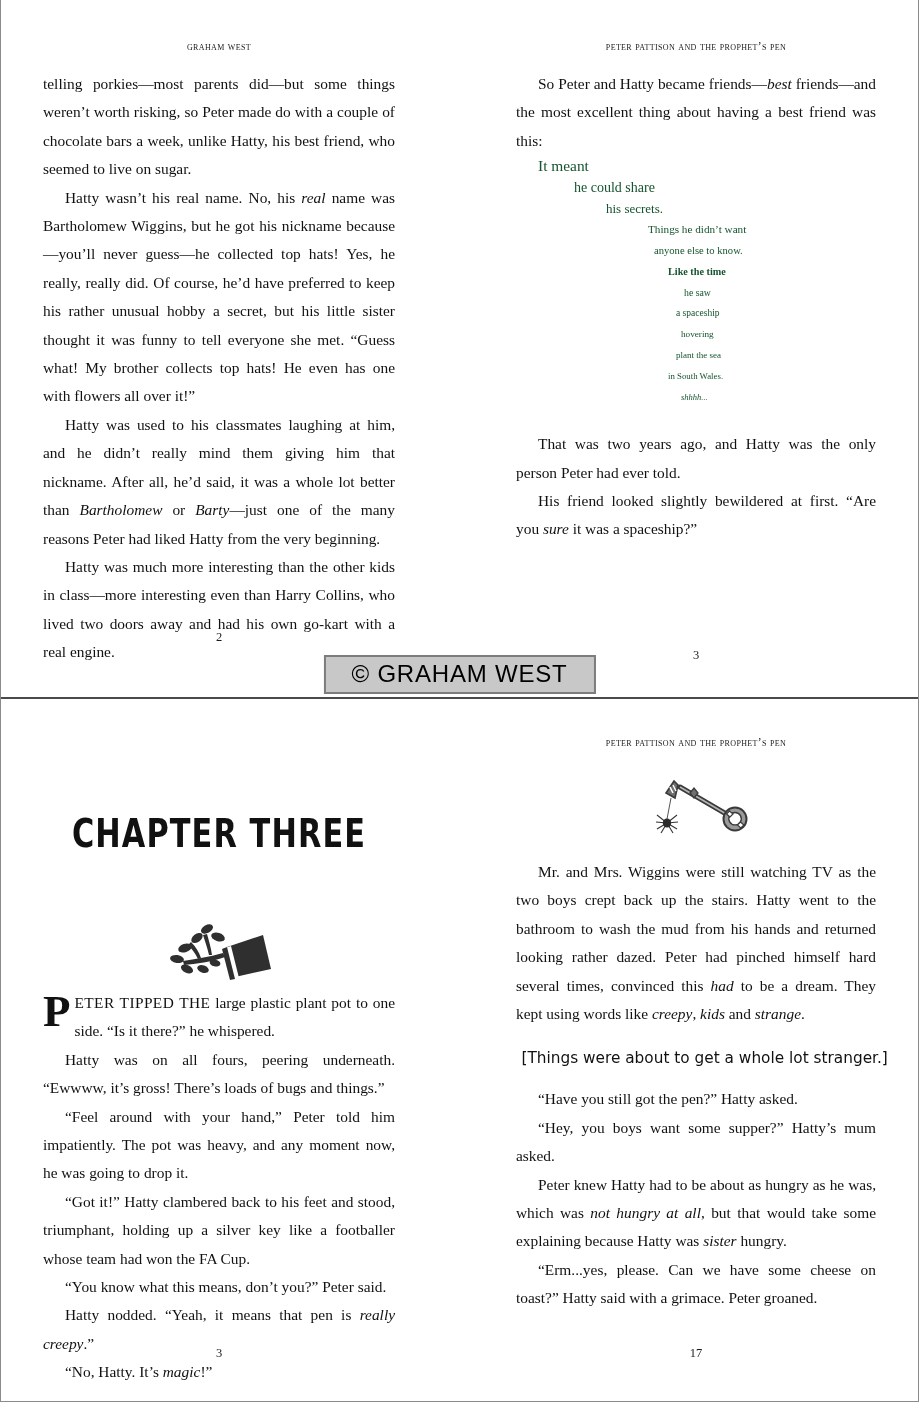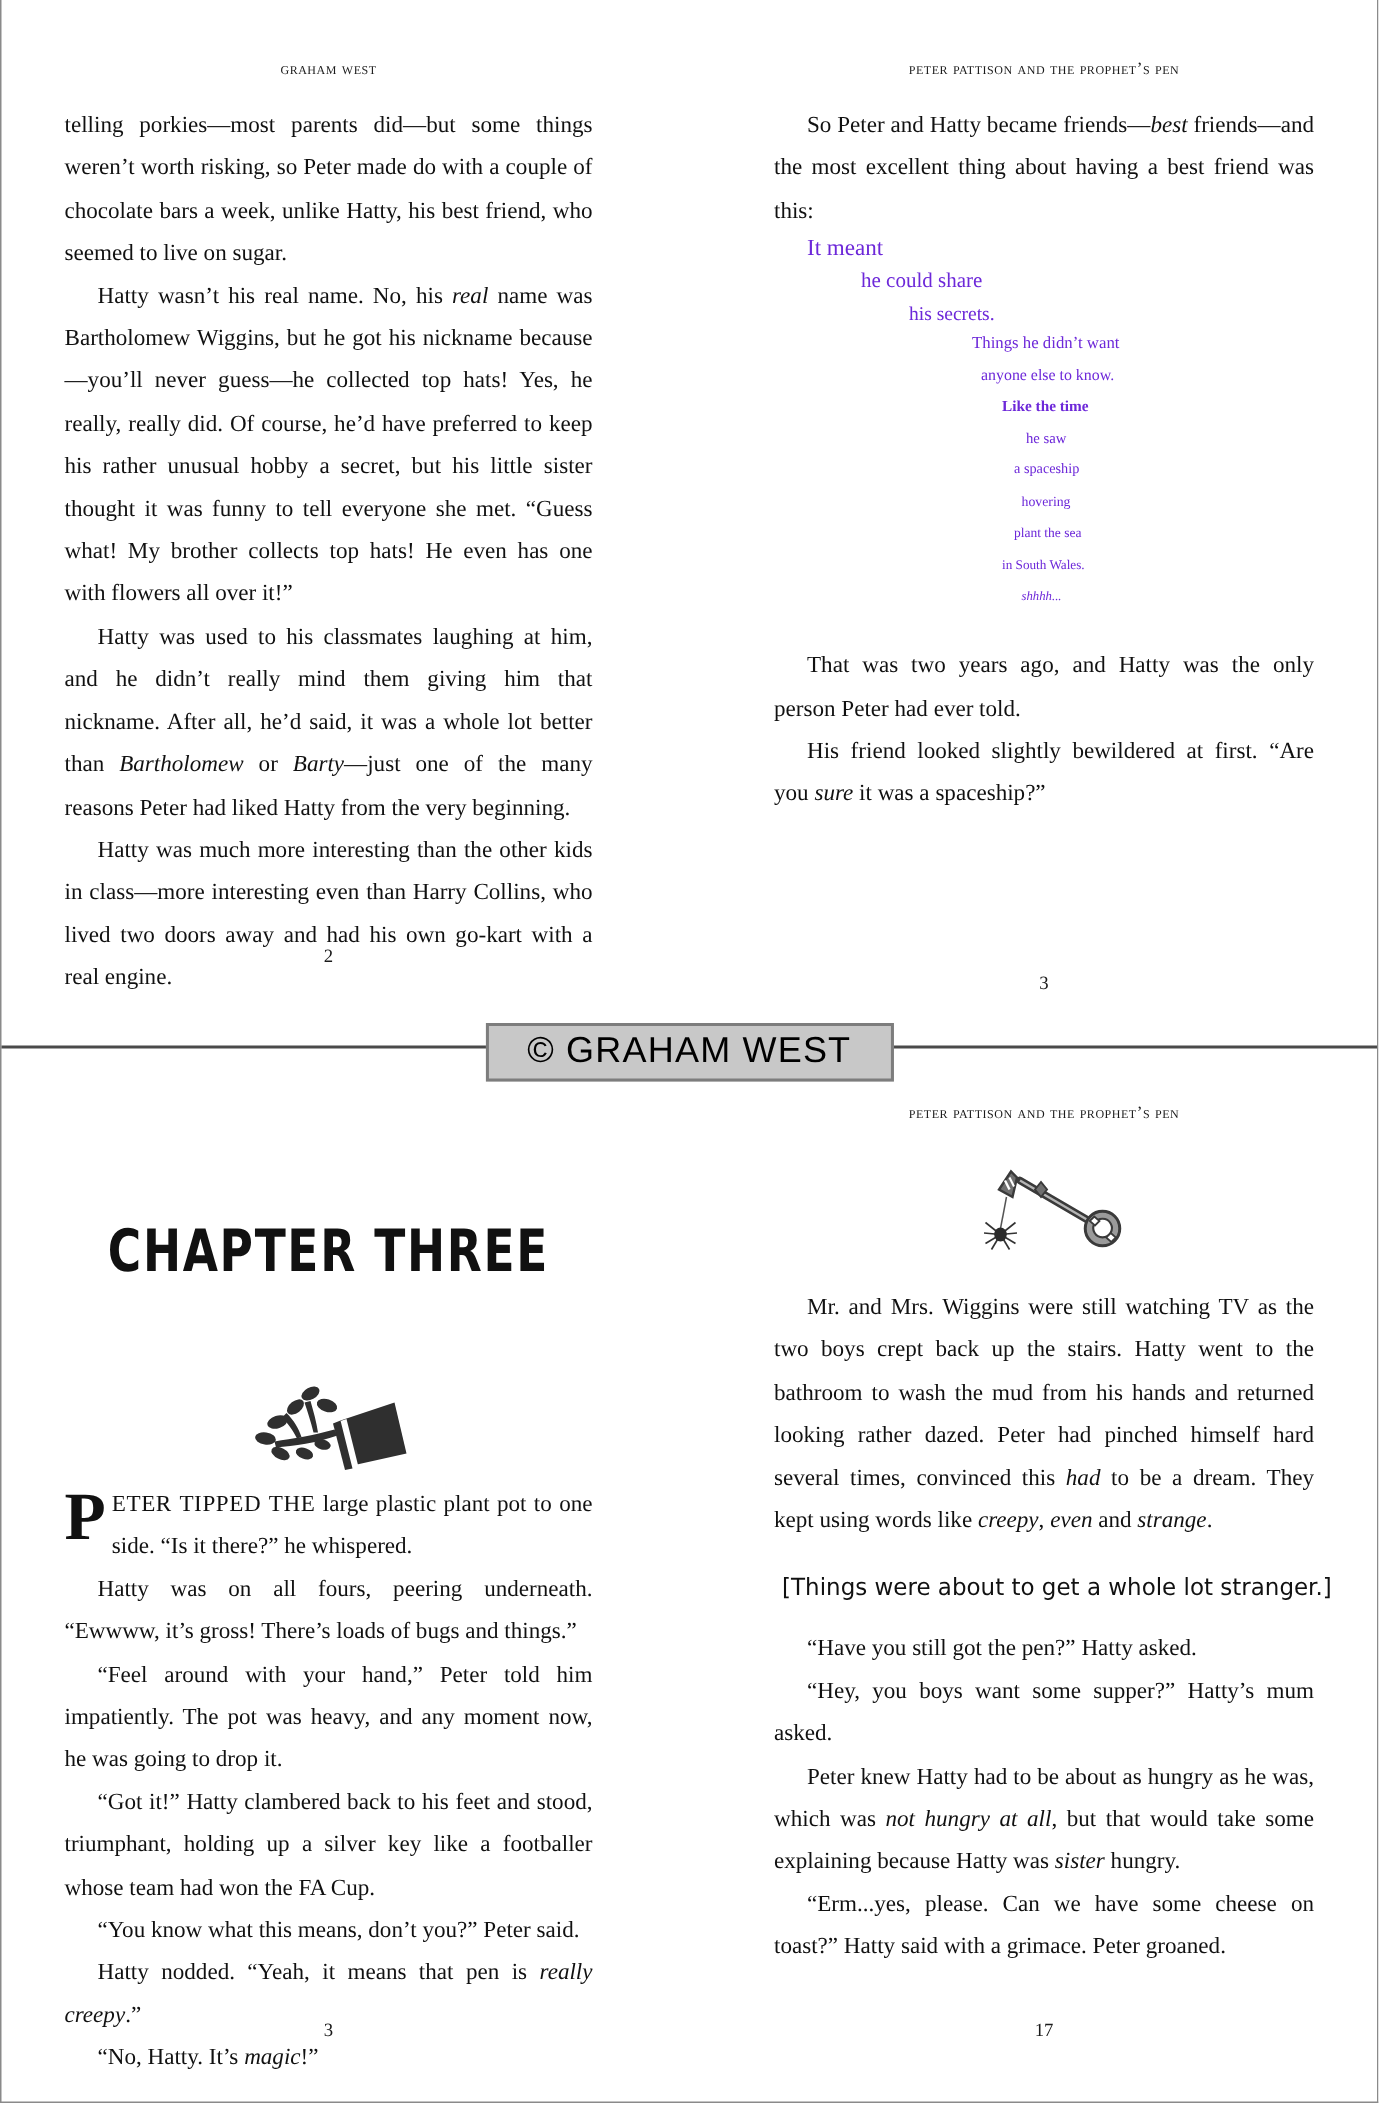--- a/index.html
+++ b/index.html
@@ -80,36 +80,36 @@
     text-align: center;
     font-size: 12.5px;
     color: #1a1a1a;
   }
 
   
   .cascade { margin: 0; padding: 0; }
   .cascade div {
     margin: 0;
     white-space: nowrap;
-    color: #6d28d9;
+    color: #14532d;
   }
 
   
   .divider {
     position: absolute;
     left: 0;
     right: 0;
     top: 697px;
     height: 2px;
     background: #4a4a4a;
     z-index: 2;
   }
   .watermark {
     position: absolute;
-    top: 682px;
+    top: 655px;
     left: 50%;
     transform: translateX(-50%);
     background: #c8c8c8;
     border: 2px solid #7d7d7d;
     padding: 5px 26px 6px 26px;
     z-index: 3;
     box-sizing: border-box;
   }
   .watermark span {
     font-family: "Liberation Sans", "DejaVu Sans", sans-serif;
@@ -303,21 +303,21 @@
             <line x1="25" y1="56" x2="35" y2="48"></line>
               <line x1="25" y1="56" x2="36" y2="55"></line>
             <line x1="25" y1="56" x2="35" y2="62"></line>
               <line x1="25" y1="56" x2="31" y2="66"></line>
           </g>
           <ellipse cx="25" cy="56" rx="4.2" ry="4.6" fill="#2b2b2b"></ellipse>
         </svg>
       </div>
 
       <div class="body-text" id="p17before" style="margin-top:16px;">
-          <p class="indent">Mr. and Mrs. Wiggins were still watching TV as the two boys crept back up the stairs. Hatty went to the bathroom to wash the mud from his hands and returned looking rather dazed. Peter had pinched himself hard several times, convinced this <em>had</em> to be a dream. They kept using words like <em>creepy</em>, <em>even</em> and <em>strange</em>.</p>
+          <p class="indent">Mr. and Mrs. Wiggins were still watching TV as the two boys crept back up the stairs. Hatty went to the bathroom to wash the mud from his hands and returned looking rather dazed. Peter had pinched himself hard several times, convinced this <em>had</em> to be a dream. They kept using words like <em>creepy</em>, <em>kids</em> and <em>strange</em>.</p>
         </div>
 
       <div class="aside-hand">[Things were about to get a whole lot stranger.]</div>
 
       <div class="body-text" id="p17after">
           <p class="indent">“Have you still got the pen?” Hatty asked.</p>
           <p class="indent">“Hey, you boys want some supper?” Hatty’s mum asked.</p>
           <p class="indent">Peter knew Hatty had to be about as hungry as he was, which was <em>not hungry at all</em>, but that would take some explaining because Hatty was <em>sister</em> hungry.</p>
           <p class="indent">“Erm...yes, please. Can we have some cheese on toast?” Hatty said with a grimace. Peter groaned.</p>
         </div>

